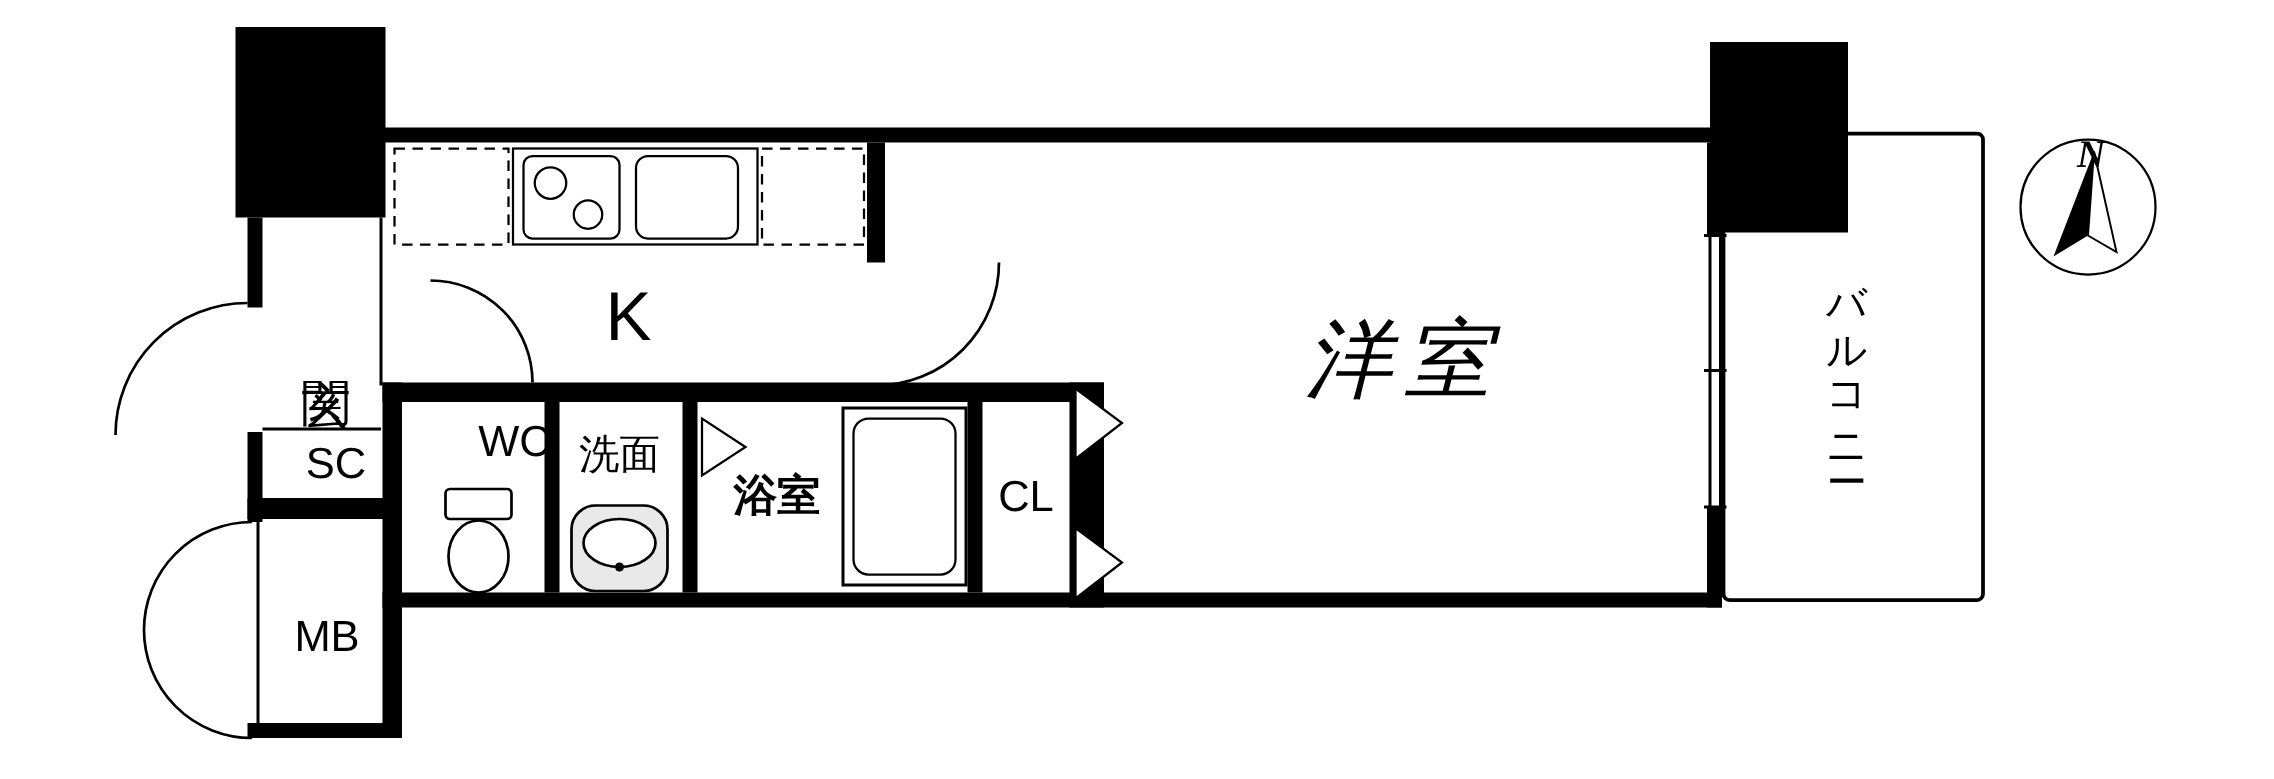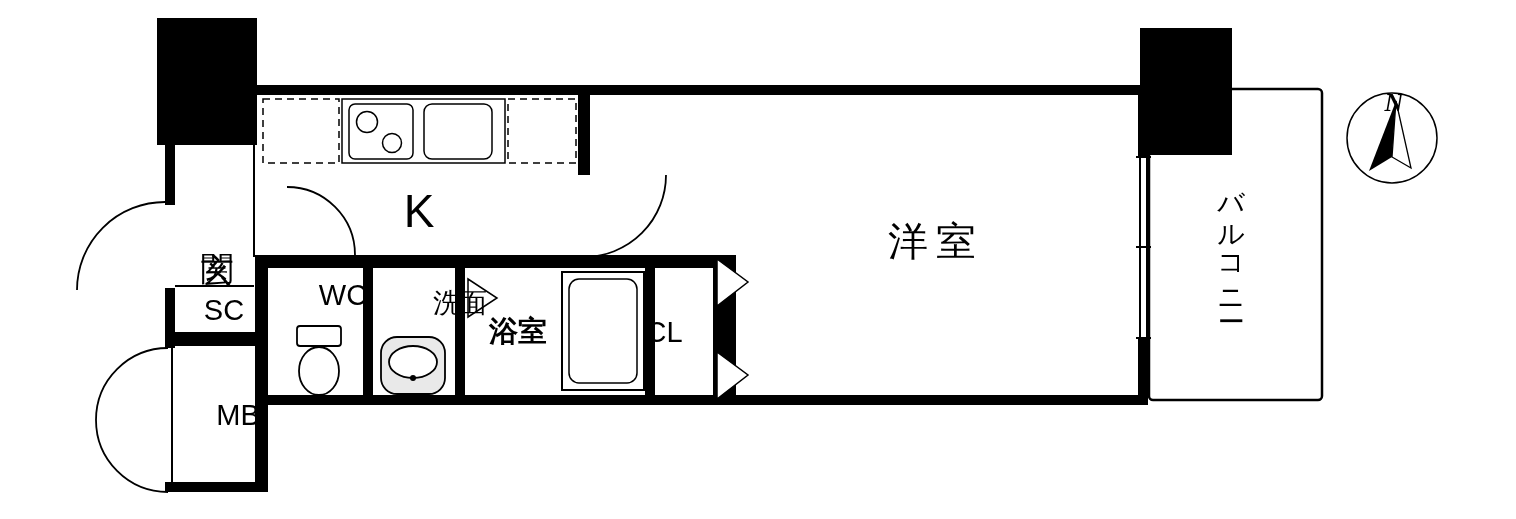--- a/index.html
+++ b/index.html
@@ -16,21 +16,21 @@
     transform:translate(-50%,-50%);
     color:#000;
     white-space:nowrap;
     line-height:1.05;
   }
   .vert{
     writing-mode:vertical-rl;
     text-orientation:upright;
     letter-spacing:3px;
   }
-  .fs-large{font-size:40px;letter-spacing:8px;}
+  .fs-large{font-size:58px;letter-spacing:8px;font-style:italic;}
   .fs-k{font-size:46px;}
   .fs-room{font-size:29px;}
   .fs-small{font-size:27px;}
   .fs-genkan{font-size:33px;}
   .compass-n{
     font-family:"Liberation Serif","DejaVu Serif",serif;
     font-style:italic;font-weight:bold;font-size:26px;
   }
 </style>
 </head>
@@ -121,29 +121,29 @@
       <circle cx="1392" cy="138" r="45" fill="none" stroke="#000" stroke-width="1.5"></circle>
       <polygon points="1396,101 1369,171 1392,157" fill="#000"></polygon>
       <polygon points="1396,101 1392,157 1411,168" fill="#fff" stroke="#000" stroke-width="1.3"></polygon>
     </g>
   </svg>
 
   <div class="label vert fs-genkan" style="left:217px;top:228px;">玄関</div>
 
   <div class="label fs-room" style="left:224px;top:310px;">SC</div>
 
-  <div class="label fs-room" style="left:218px;top:415px;margin-left:20px;">MB</div>
+  <div class="label fs-room" style="left:218px;top:425px;">MB</div>
 
   <div class="label fs-room" style="left:343px;top:295px;">WC</div>
 
-  <div class="label fs-small" style="left:413px;top:303px;margin-left:47px;">洗面</div>
+  <div class="label fs-small" style="left:413px;top:303px;">洗面</div>
 
   <div class="label fs-room" style="left:518px;top:331px;font-weight:bold;">浴室</div>
 
-  <div class="label fs-room" style="left:664px;top:332px;">CL</div>
+  <div class="label fs-room" style="left:684px;top:332px;">CL</div>
 
   <div class="label fs-k" style="left:419px;top:211px;">K</div>
 
   <div class="label fs-large" style="left:936px;top:241px;">洋室</div>
 
   <div class="label vert fs-small" style="left:1231px;top:241px;">バルコニー</div>
 
   <div class="label compass-n" style="left:1394px;top:103px;">N</div>
 
 </div>

